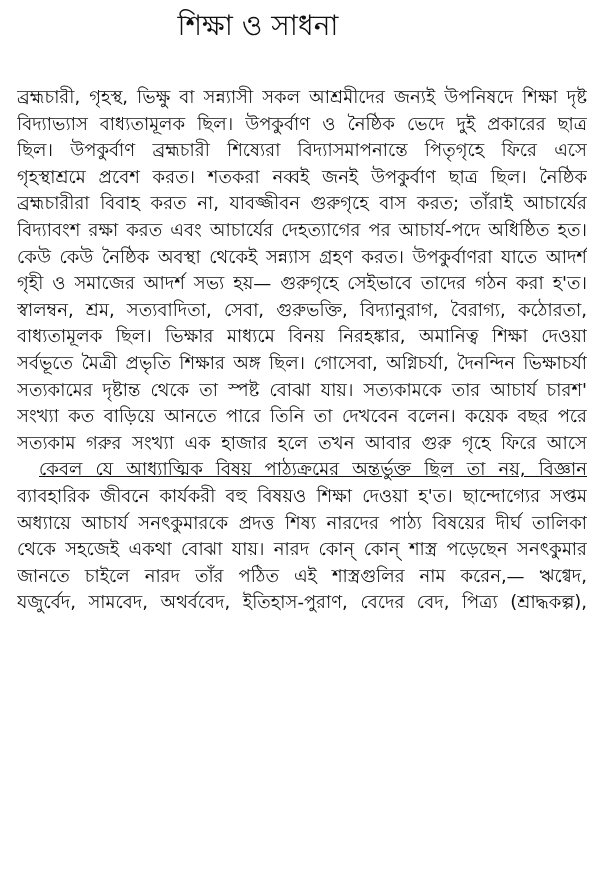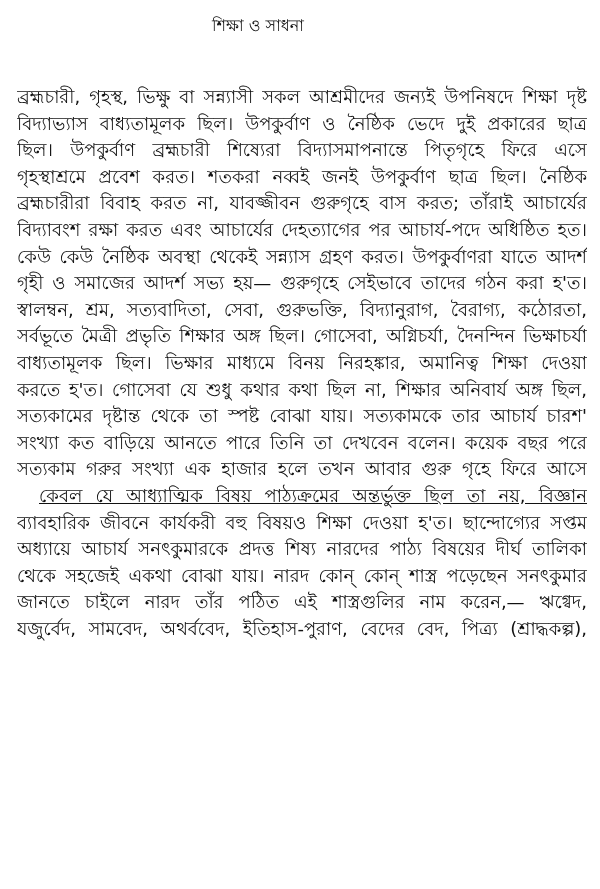--- a/index.html
+++ b/index.html
@@ -21,21 +21,21 @@
       top: 0;
       width: 600px;
       height: 889px;
     }
     .title {
       position: absolute;
       left: 0;
       top: 10px;
       width: 516px;
       text-align: center;
-      font-size: 16px;
+      font-size: 28px;
       line-height: 32px;
       font-weight: normal;
       margin: 0;
     }
     .body-text {
       position: absolute;
       left: 17px;
       top: 84px;
       width: 570px;
     }
@@ -67,23 +67,22 @@
     <div>
       <span class="line">ব্রহ্মচারী, গৃহস্থ, ভিক্ষু বা সন্ন্যাসী সকল আশ্রমীদের জন্যই উপনিষদে শিক্ষা দৃষ্ট</span>
       <span class="line">বিদ্যাভ্যাস বাধ্যতামূলক ছিল। উপকুর্বাণ ও নৈষ্ঠিক ভেদে দুই প্রকারের ছাত্র</span>
       <span class="line">ছিল। উপকুর্বাণ ব্রহ্মচারী শিষ্যেরা বিদ্যাসমাপনান্তে পিতৃগৃহে ফিরে এসে</span>
       <span class="line">গৃহস্থাশ্রমে প্রবেশ করত। শতকরা নব্বই জনই উপকুর্বাণ ছাত্র ছিল। নৈষ্ঠিক</span>
       <span class="line">ব্রহ্মচারীরা বিবাহ করত না, যাবজ্জীবন গুরুগৃহে বাস করত; তাঁরাই আচার্যের</span>
       <span class="line">বিদ্যাবংশ রক্ষা করত এবং আচার্যের দেহত্যাগের পর আচার্য-পদে অধিষ্ঠিত হত।</span>
       <span class="line">কেউ কেউ নৈষ্ঠিক অবস্থা থেকেই সন্ন্যাস গ্রহণ করত। উপকুর্বাণরা যাতে আদর্শ</span>
       <span class="line">গৃহী ও সমাজের আদর্শ সভ্য হয়— গুরুগৃহে সেইভাবে তাদের গঠন করা হ'ত।</span>
       <span class="line">স্বালম্বন, শ্রম, সত্যবাদিতা, সেবা, গুরুভক্তি, বিদ্যানুরাগ, বৈরাগ্য, কঠোরতা,</span>
+      <span class="line">বাধ্যতামূলক ছিল। ভিক্ষার মাধ্যমে বিনয় নিরহঙ্কার, অমানিত্ব শিক্ষা দেওয়া</span>
       <span class="line">সর্বভূতে মৈত্রী প্রভৃতি শিক্ষার অঙ্গ ছিল। গোসেবা, অগ্নিচর্যা, দৈনন্দিন ভিক্ষাচর্যা</span>
-      <span class="line">বাধ্যতামূলক ছিল। ভিক্ষার মাধ্যমে বিনয় নিরহঙ্কার, অমানিত্ব শিক্ষা দেওয়া</span>
-      <span class="line">করতে হ'ত। গোসেবা যে শুধু কথার কথা ছিল না, শিক্ষার অনিবার্য অঙ্গ ছিল,</span>
       <span class="line">সত্যকামের দৃষ্টান্ত থেকে তা স্পষ্ট বোঝা যায়। সত্যকামকে তার আচার্য চারশ'</span>
       <span class="line">সংখ্যা কত বাড়িয়ে আনতে পারে তিনি তা দেখবেন বলেন। কয়েক বছর পরে</span>
       <span class="line">সত্যকাম গরুর সংখ্যা এক হাজার হলে তখন আবার গুরু গৃহে ফিরে আসে</span>
     </div>
     <div>
       <span class="line indent">কেবল যে আধ্যাত্মিক বিষয় পাঠ্যক্রমের অন্তর্ভুক্ত ছিল তা নয়, বিজ্ঞান</span>
       <span class="line">ব্যাবহারিক জীবনে কার্যকরী বহু বিষয়ও শিক্ষা দেওয়া হ'ত। ছান্দোগ্যের সপ্তম</span>
       <span class="line">অধ্যায়ে আচার্য সনৎকুমারকে প্রদত্ত শিষ্য নারদের পাঠ্য বিষয়ের দীর্ঘ তালিকা</span>
       <span class="line">থেকে সহজেই একথা বোঝা যায়। নারদ কোন্ কোন্ শাস্ত্র পড়েছেন সনৎকুমার</span>
       <span class="line">জানতে চাইলে নারদ তাঁর পঠিত এই শাস্ত্রগুলির নাম করেন,— ঋগ্বেদ,</span>

